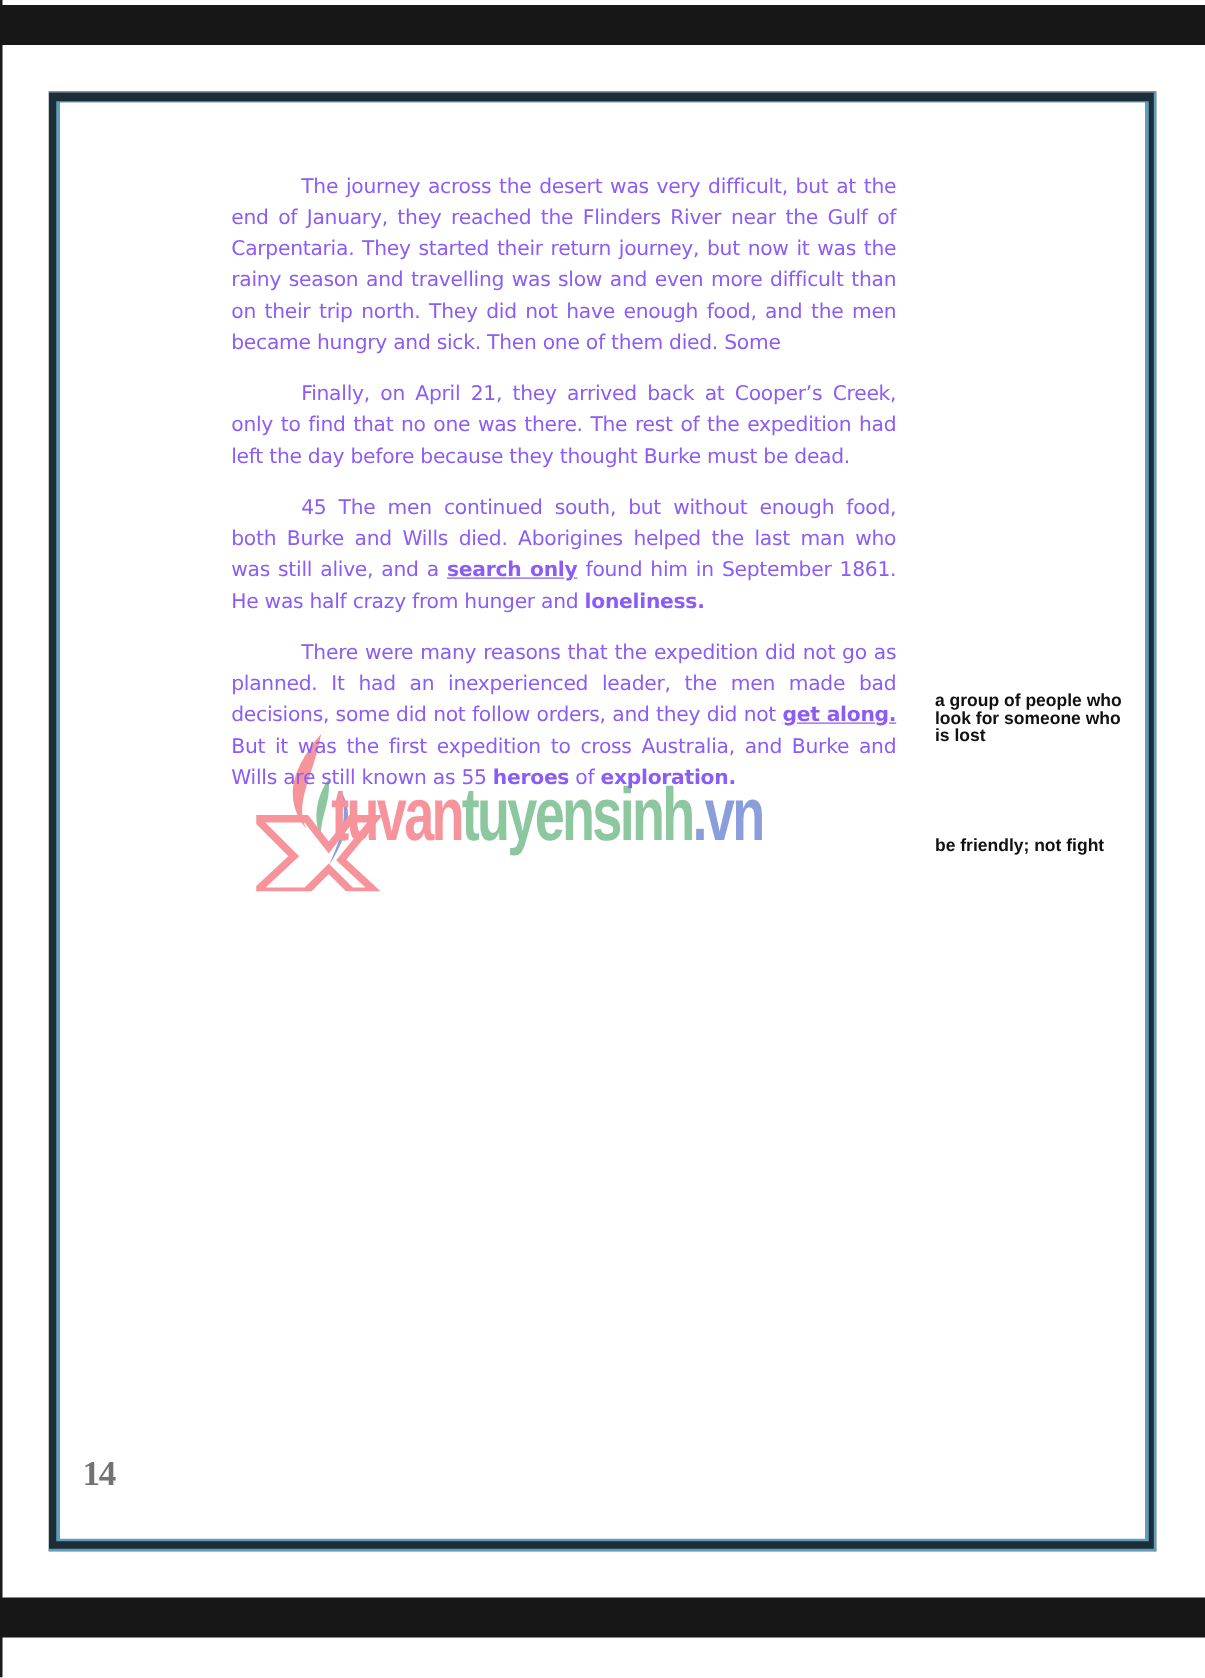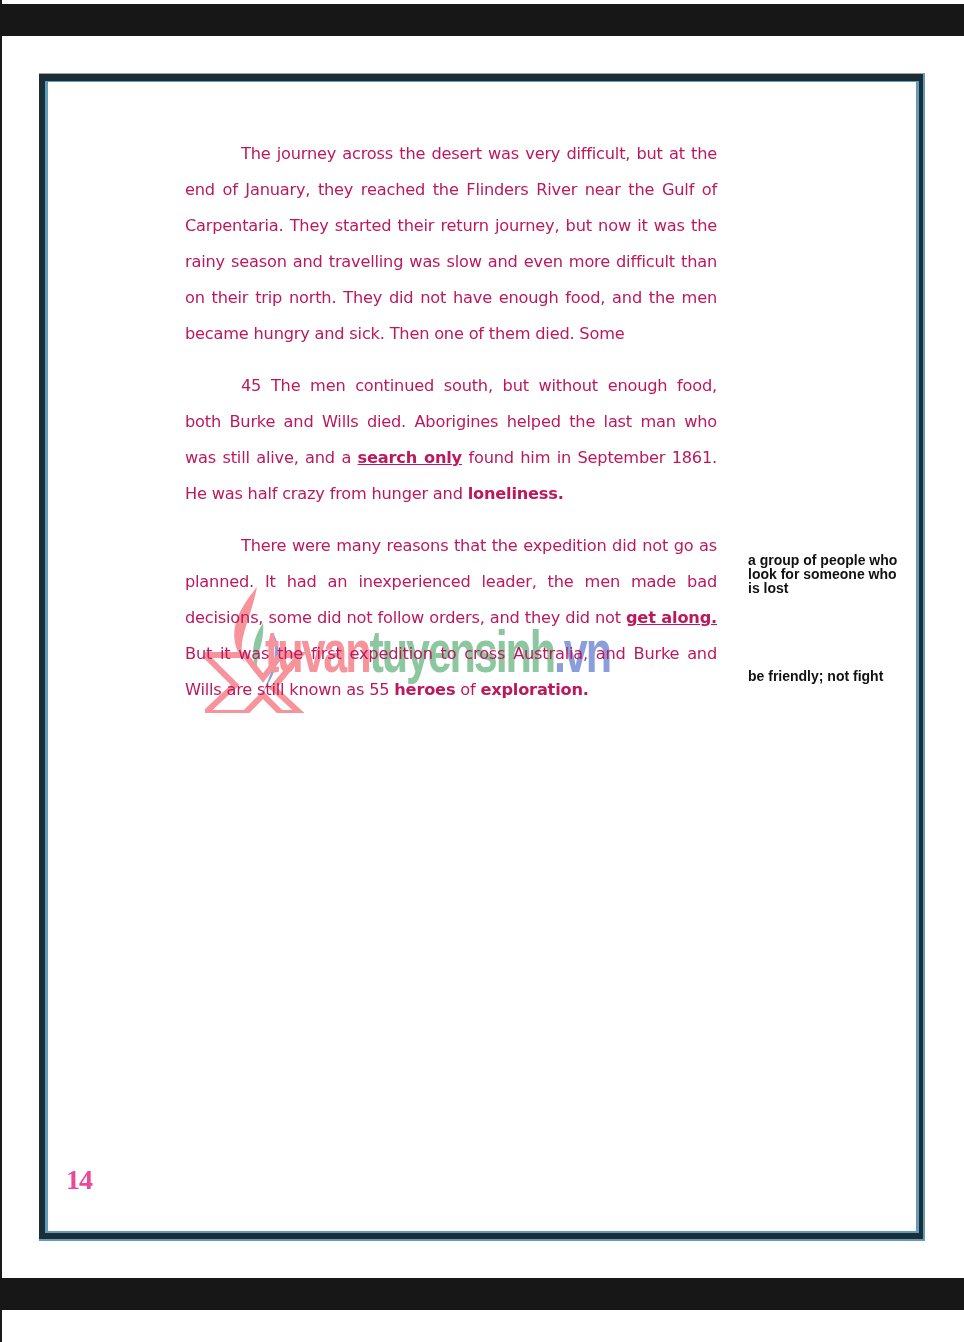--- a/index.html
+++ b/index.html
@@ -26,41 +26,41 @@
       background: #5f9db9;
     }
     .page {
       position: absolute; left: 48px; top: 82px; width: 868px; height: 1149px;
       background: #ffffff;
     }
 
     .body-text {
       position: absolute; left: 185px; top: 136px; width: 532px;
       font-family: "DejaVu Sans", sans-serif;
-      font-size: 16.2px; line-height: 36px; color: #be185d;
+      font-size: 16.2px; line-height: 25px; color: #8b5cf6;
       text-align: justify; letter-spacing: -0.2px;
     }
     .body-text p { margin: 0 0 16px 0; }
     .indent { display: inline-block; width: 56px; }
     .last-left { text-align-last: left; }
     .b { font-weight: bold; }
     .u { text-decoration: underline; font-weight: bold; }
 
     .gloss {
       position: absolute; left: 748px; width: 150px;
       font-family: "Liberation Sans", sans-serif; font-weight: bold;
       font-size: 14px; line-height: 14px; color: #111;
     }
     .gloss.g1 { top: 553px; }
     .gloss.g2 { top: 669px; }
 
     .page-number {
       position: absolute; left: 66px; top: 1164px;
       font-family: "Liberation Serif", serif; font-weight: bold;
-      font-size: 28px; color: #ec4899; letter-spacing: -1px;
+      font-size: 28px; color: #737373; letter-spacing: -1px;
     }
 
     .watermark {
       position: absolute; left: 205px; top: 583px; width: 500px; height: 130px;
       pointer-events: none; opacity: 0.55; text-align: right;
     }
     .wm-text {
       position: absolute; left: 60px; top: 34px;
       font-family: "Liberation Sans", sans-serif; font-weight: bold;
       font-size: 60px; letter-spacing: -3px; transform: scaleX(0.72); transform-origin: left top;
@@ -87,20 +87,21 @@
     <path d="M52 4 C30 30, 20 55, 40 80 C30 60, 45 40, 52 4 Z" fill="#f03c4a"></path>
     <path d="M58 40 C48 55, 45 70, 52 90 C50 72, 60 60, 58 40 Z" fill="#2f9a52"></path>
     <path d="M68 50 C80 70, 70 90, 58 110 C66 90, 74 75, 68 50 Z" fill="#2d4fc0"></path>
     <path d="M0 72 L40 72 L58 95 L76 72 L95 72 L68 105 L95 130 L76 130 L58 112 L40 130 L0 130 L30 102 Z" fill="none" stroke="#f03c4a" stroke-width="6"></path>
   </svg>
   <div class="wm-text"><span class="wm-a">tuvan</span><span class="wm-b">tuyensinh</span><span class="wm-c">.vn</span></div>
 </div>
 
 <div class="body-text">
   <p class="last-left"><span class="indent"></span><span>The journey across the desert was very difficult, but at the end of January, they reached the Flinders River near the Gulf of Carpentaria. They started their return journey, but now it was the rainy season and travelling was slow and even more difficult than on their trip north. They did not have enough food, and the men became hungry and sick. Then one of them died. Some</span></p>
+  <p class="last-left"><span class="indent"></span><span>Finally, on April 21, they arrived back at Cooper’s Creek, only to find that no one was there. The rest of the expedition had left the day before because they thought Burke must be dead.</span></p>
   <p class="last-left"><span class="indent"></span><span>45 The men continued south, but without enough food, both Burke and Wills died. Aborigines helped the last man who was still alive, and a </span><span class="u">search only</span><span>  found him in September 1861. He was half crazy from hunger and </span><span class="b">loneliness.</span></p>
   <p class="last-left"><span class="indent"></span><span>There were many reasons that the expedition did not go as planned. It had an inexperienced leader, the men made bad decisions, some did not follow orders, and they did not </span><span class="u">get along.</span><span> But it was the first expedition to cross Australia, and Burke and Wills are still known as 55 </span><span class="b">heroes</span><span> of </span><span class="b">exploration.</span></p>
 </div>
 
 <div class="gloss g1">a group of people who look for someone who is lost</div>
 <div class="gloss g2">be friendly; not fight</div>
 
 <div class="page-number">14</div>
 
 </body></html>

